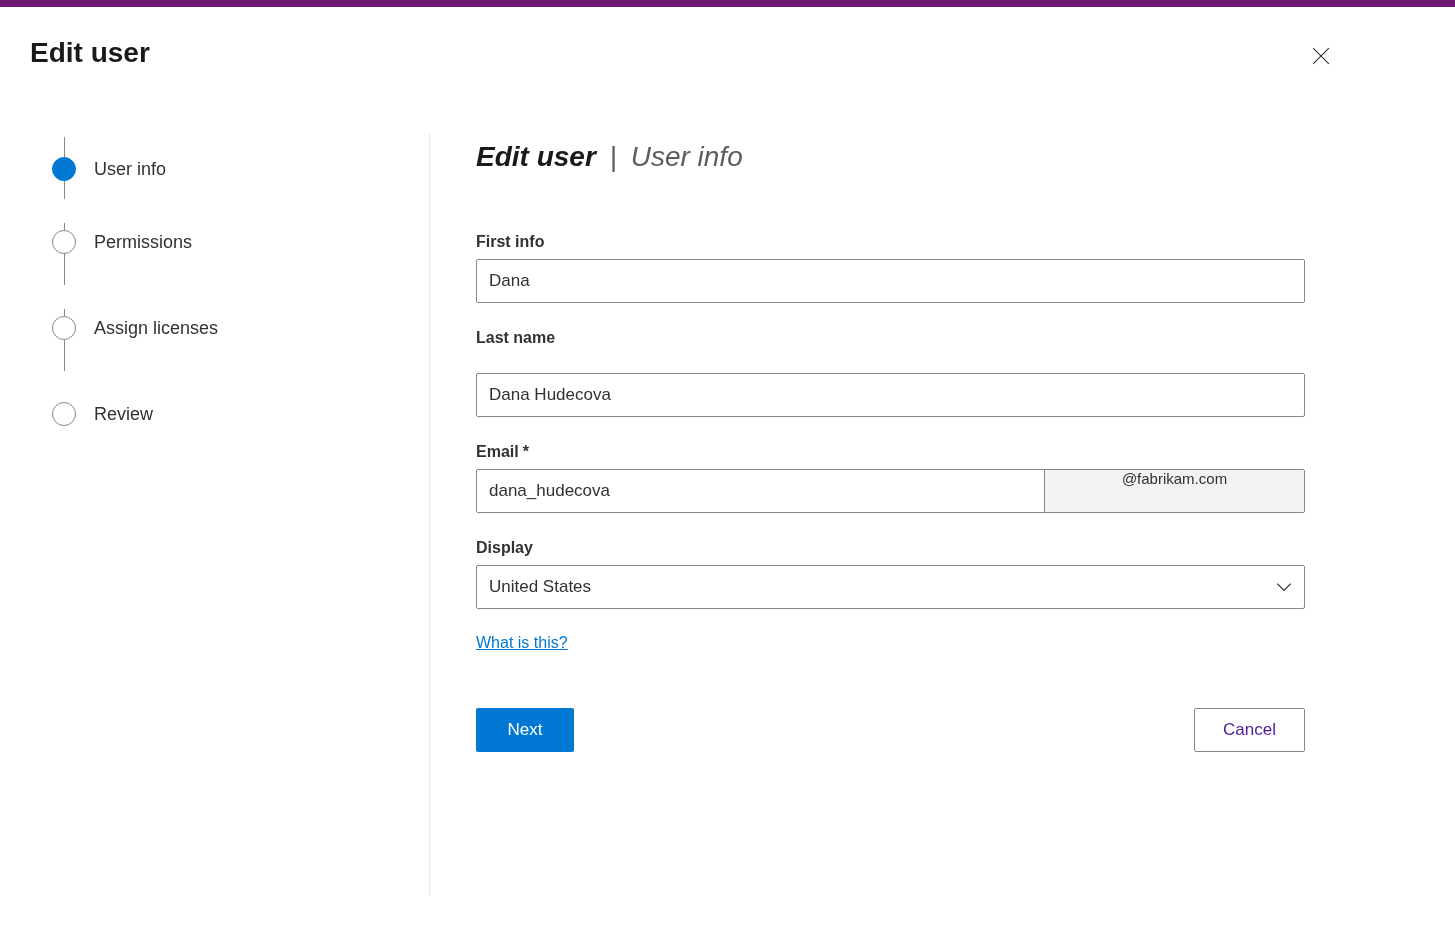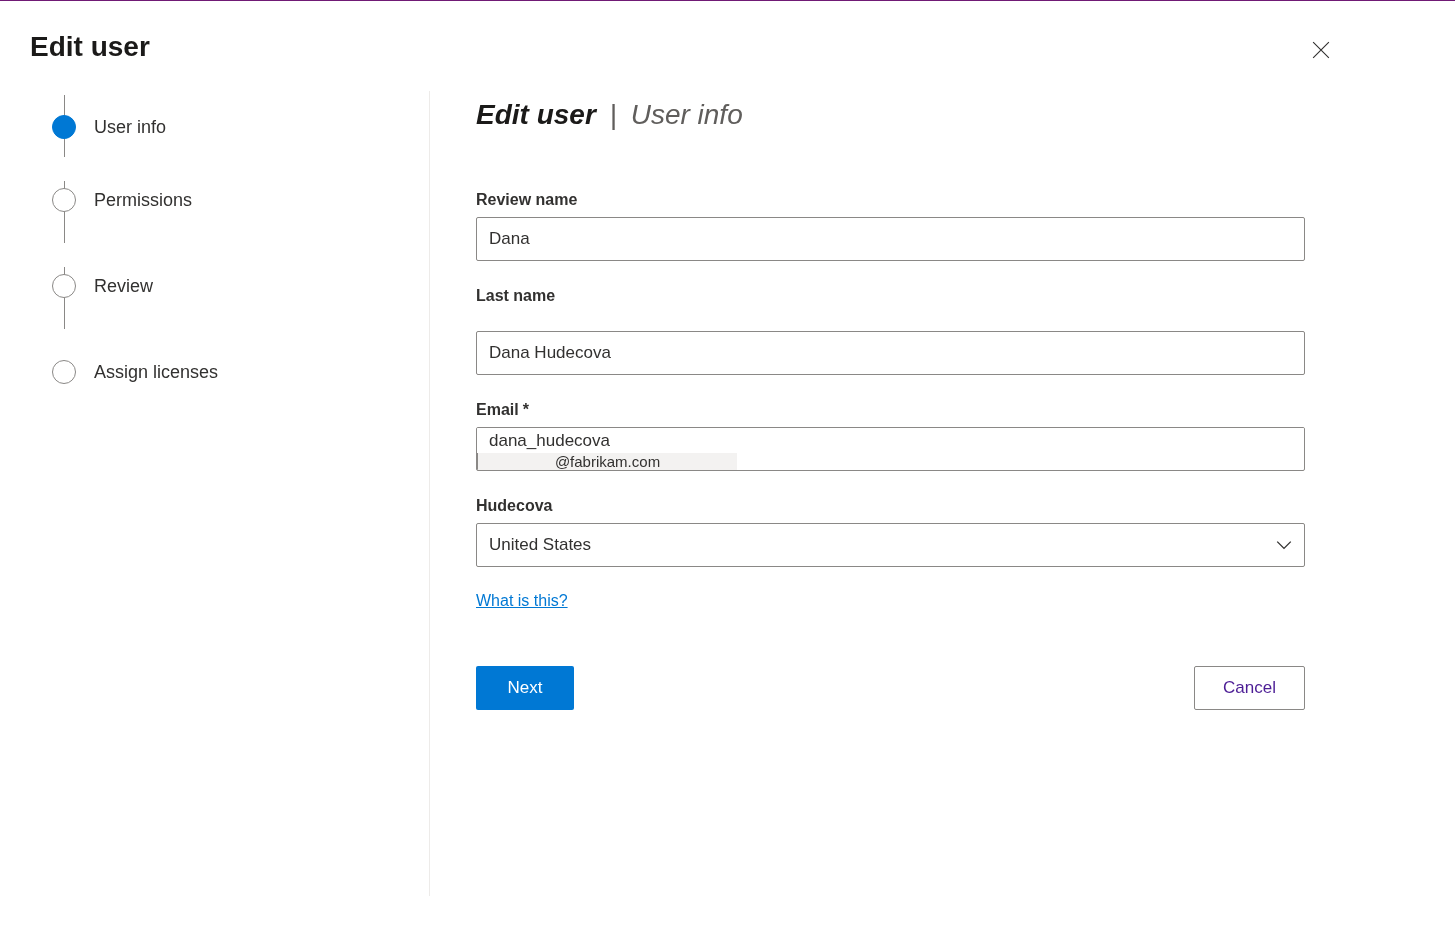--- a/index.html
+++ b/index.html
@@ -6,25 +6,26 @@
   html, body { height: 100%; }
   body {
     font-family: "Segoe UI", -apple-system, BlinkMacSystemFont, sans-serif;
     color: #323130;
     background: #fff;
     font-size: 14px;
   }
   .panel {
     width: 1455px;
     height: 926px;
-    border-top: 1px solid #701a75;
+    border-top: 7px solid #701a75;
     position: relative;
     padding: 30px 30px 30px 30px;
     display: flex;
     flex-direction: column;
+    gap: 36px;
   }
   .panel-header {
     display: flex;
     justify-content: space-between;
     align-items: flex-start;
     margin-bottom: 24px;
   }
   .panel-title {
     font-size: 28px;
     font-weight: 700;
@@ -140,21 +141,20 @@
     background: #fff;
     outline: none;
   }
   .email-row {
     display: flex;
     width: 100%;
     height: 44px;
     border: 1px solid #8a8886;
     border-radius: 2px;
     overflow: hidden;
-    flex-direction: column;
   }
   .email-row input {
     border: none;
     flex: 1;
     padding: 0 12px;
     font-size: 17px;
     font-family: inherit;
     color: #323130;
     outline: none;
   }
@@ -247,39 +247,39 @@
         <span class="step-label">User info</span>
       </div>
       <div class="step">
         <div class="step-line"></div>
         <div class="step-circle"></div>
         <span class="step-label">Permissions</span>
       </div>
       <div class="step">
         <div class="step-line"></div>
         <div class="step-circle"></div>
-        <span class="step-label">Review</span>
+        <span class="step-label">Assign licenses</span>
       </div>
       <div class="step">
         <div class="step-line"></div>
         <div class="step-circle"></div>
-        <span class="step-label">Assign licenses</span>
+        <span class="step-label">Review</span>
       </div>
     </div>
 
     <div class="content-col">
 
       <h2 class="content-title">
         <span class="bold">Edit user</span>
         <span class="sep">|</span>
         <span>User info</span>
       </h2>
 
       <div class="field">
-        <label class="field-label">Review name</label>
+        <label class="field-label">First info</label>
         <input type="text" class="text-input" value="Dana" style="">
       </div>
 
       <div class="field">
         <label class="field-label">Last name</label>
       </div>
 
       <div class="field">
         <input type="text" class="text-input" value="Dana Hudecova" style="">
       </div>
@@ -290,21 +290,21 @@
         </label>
         <div class="email-row">
           <input type="text" value="dana_hudecova" style="">
           <div class="email-domain">
             <span>@fabrikam.com</span>
           </div>
         </div>
       </div>
 
       <div class="field">
-        <label class="field-label">Hudecova</label>
+        <label class="field-label">Display</label>
         <div class="select-wrap">
           <input type="text" readonly="" class="select-box" value="United States" style="">
           <span class="select-chevron">
             <svg viewBox="0 0 16 16">
                 <path d="M2 5 L8 11 L14 5"></path>
               </svg>
           </span>
         </div>
       </div>
 

